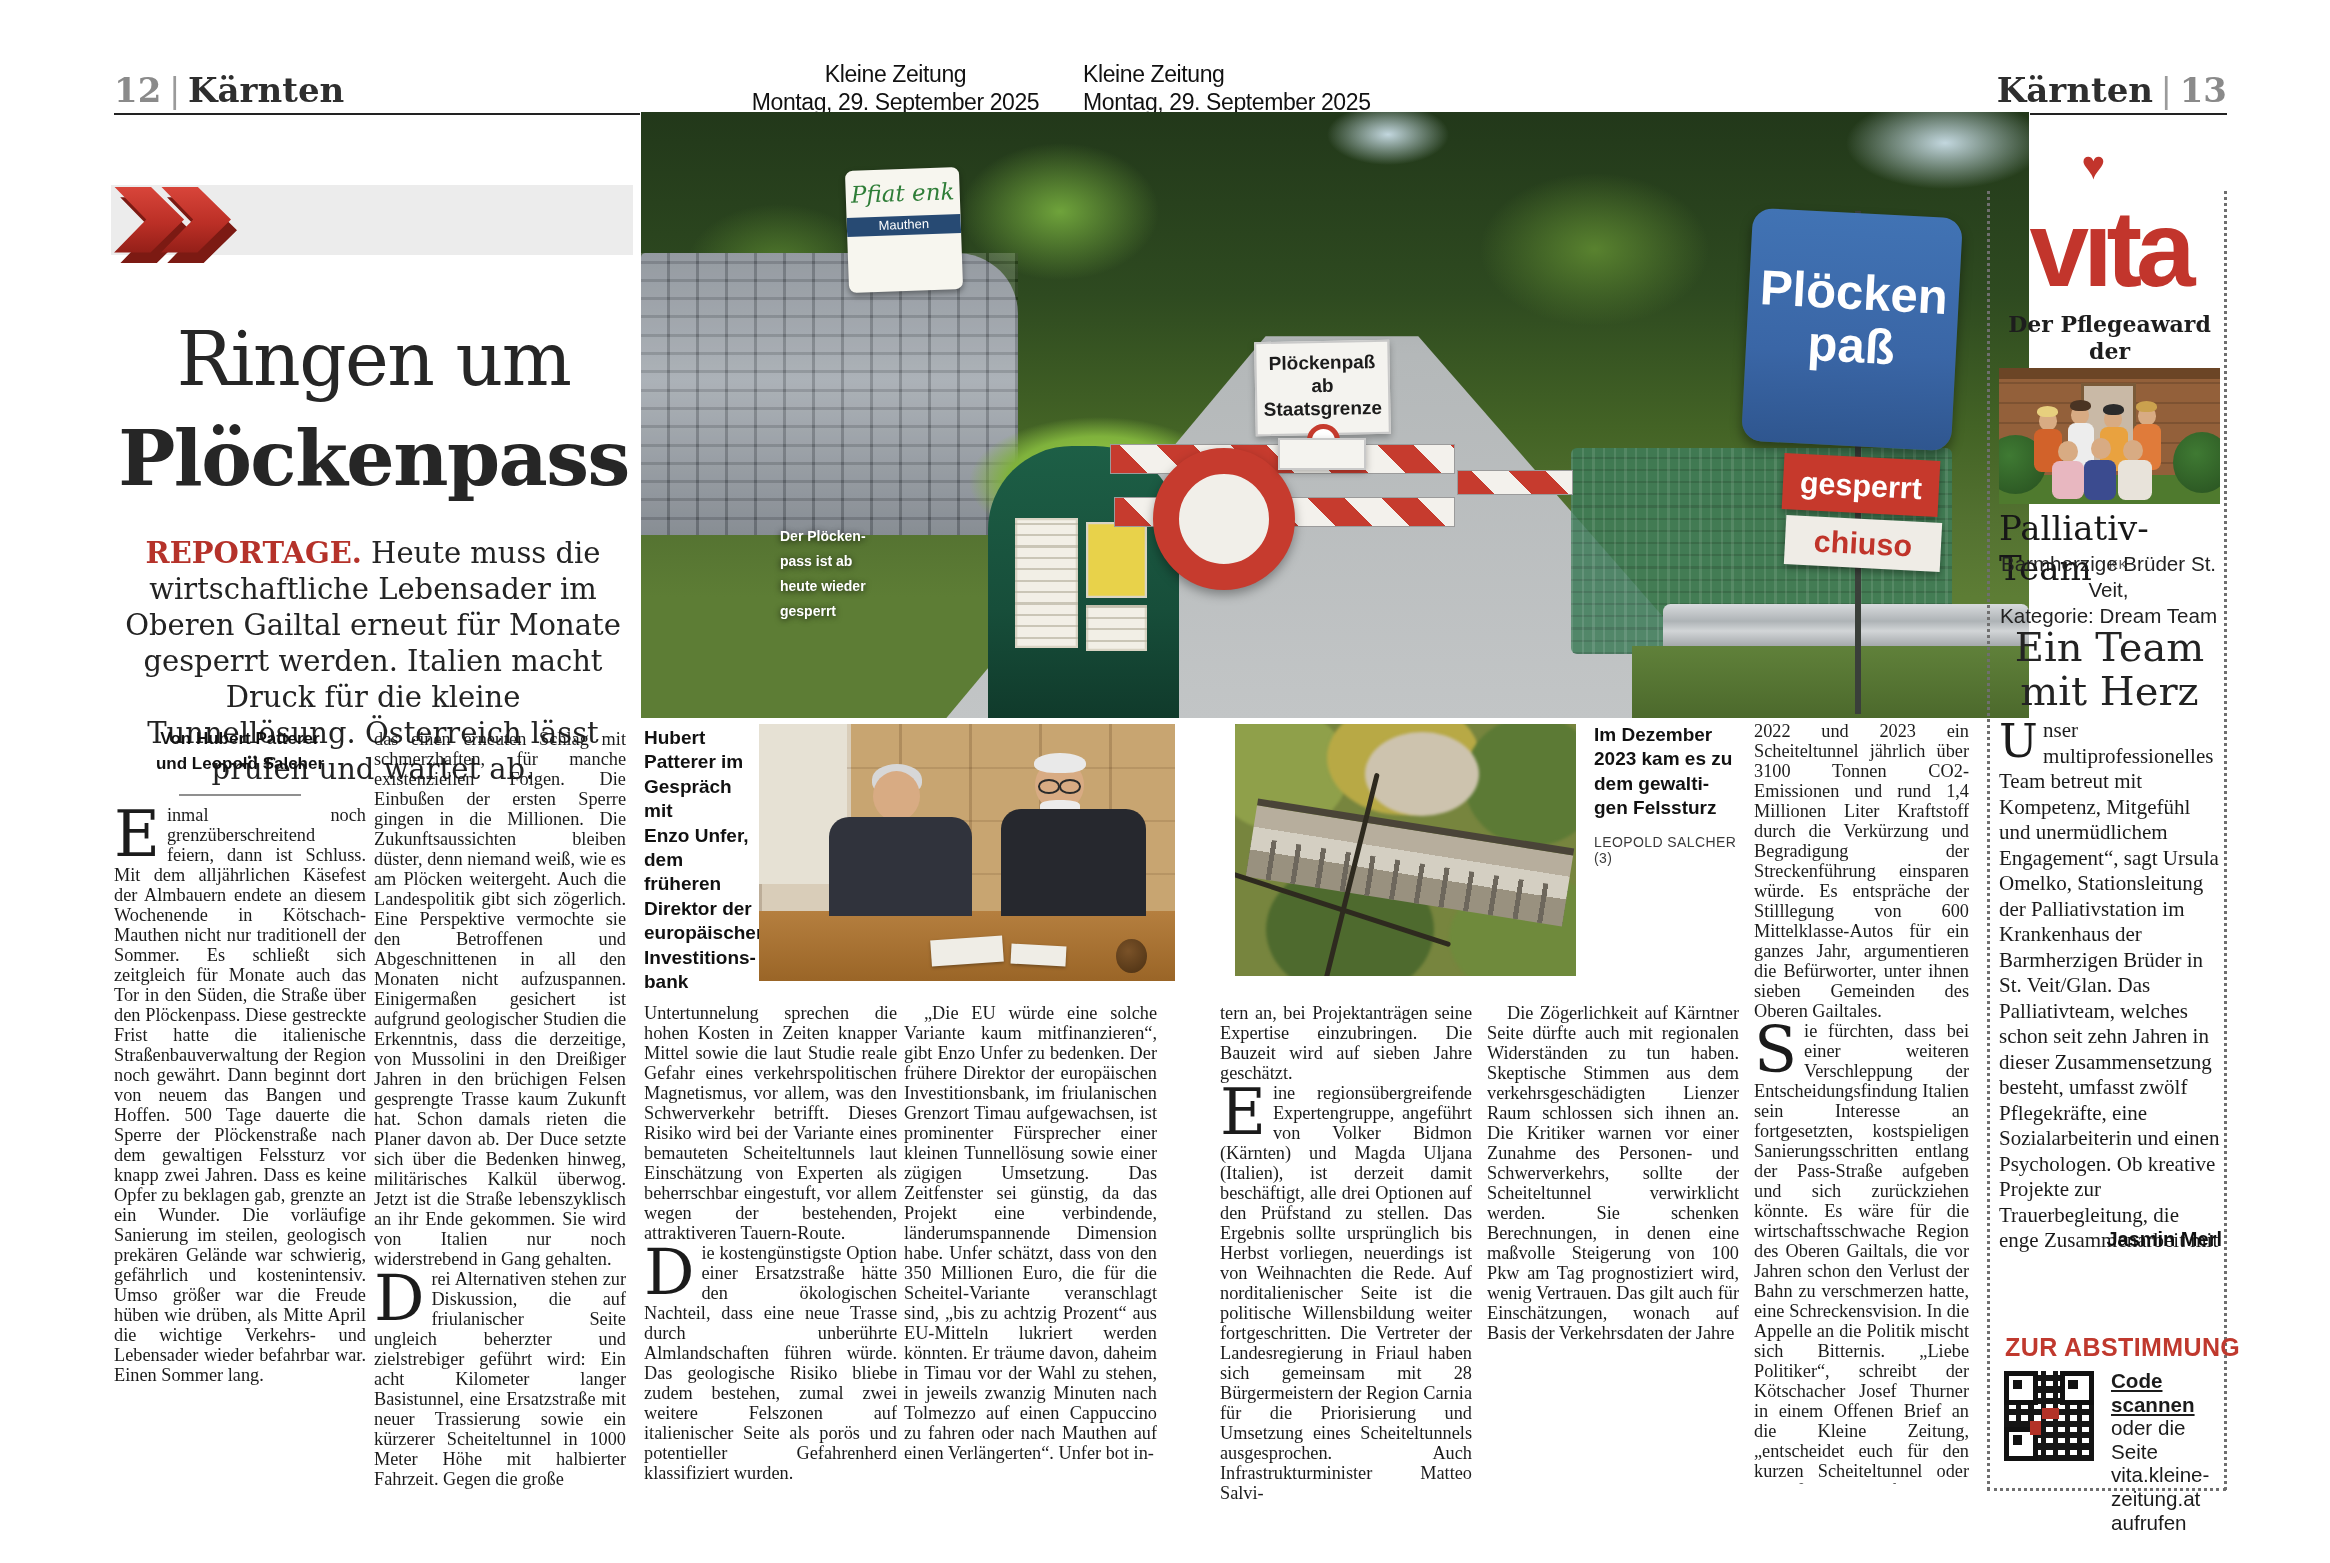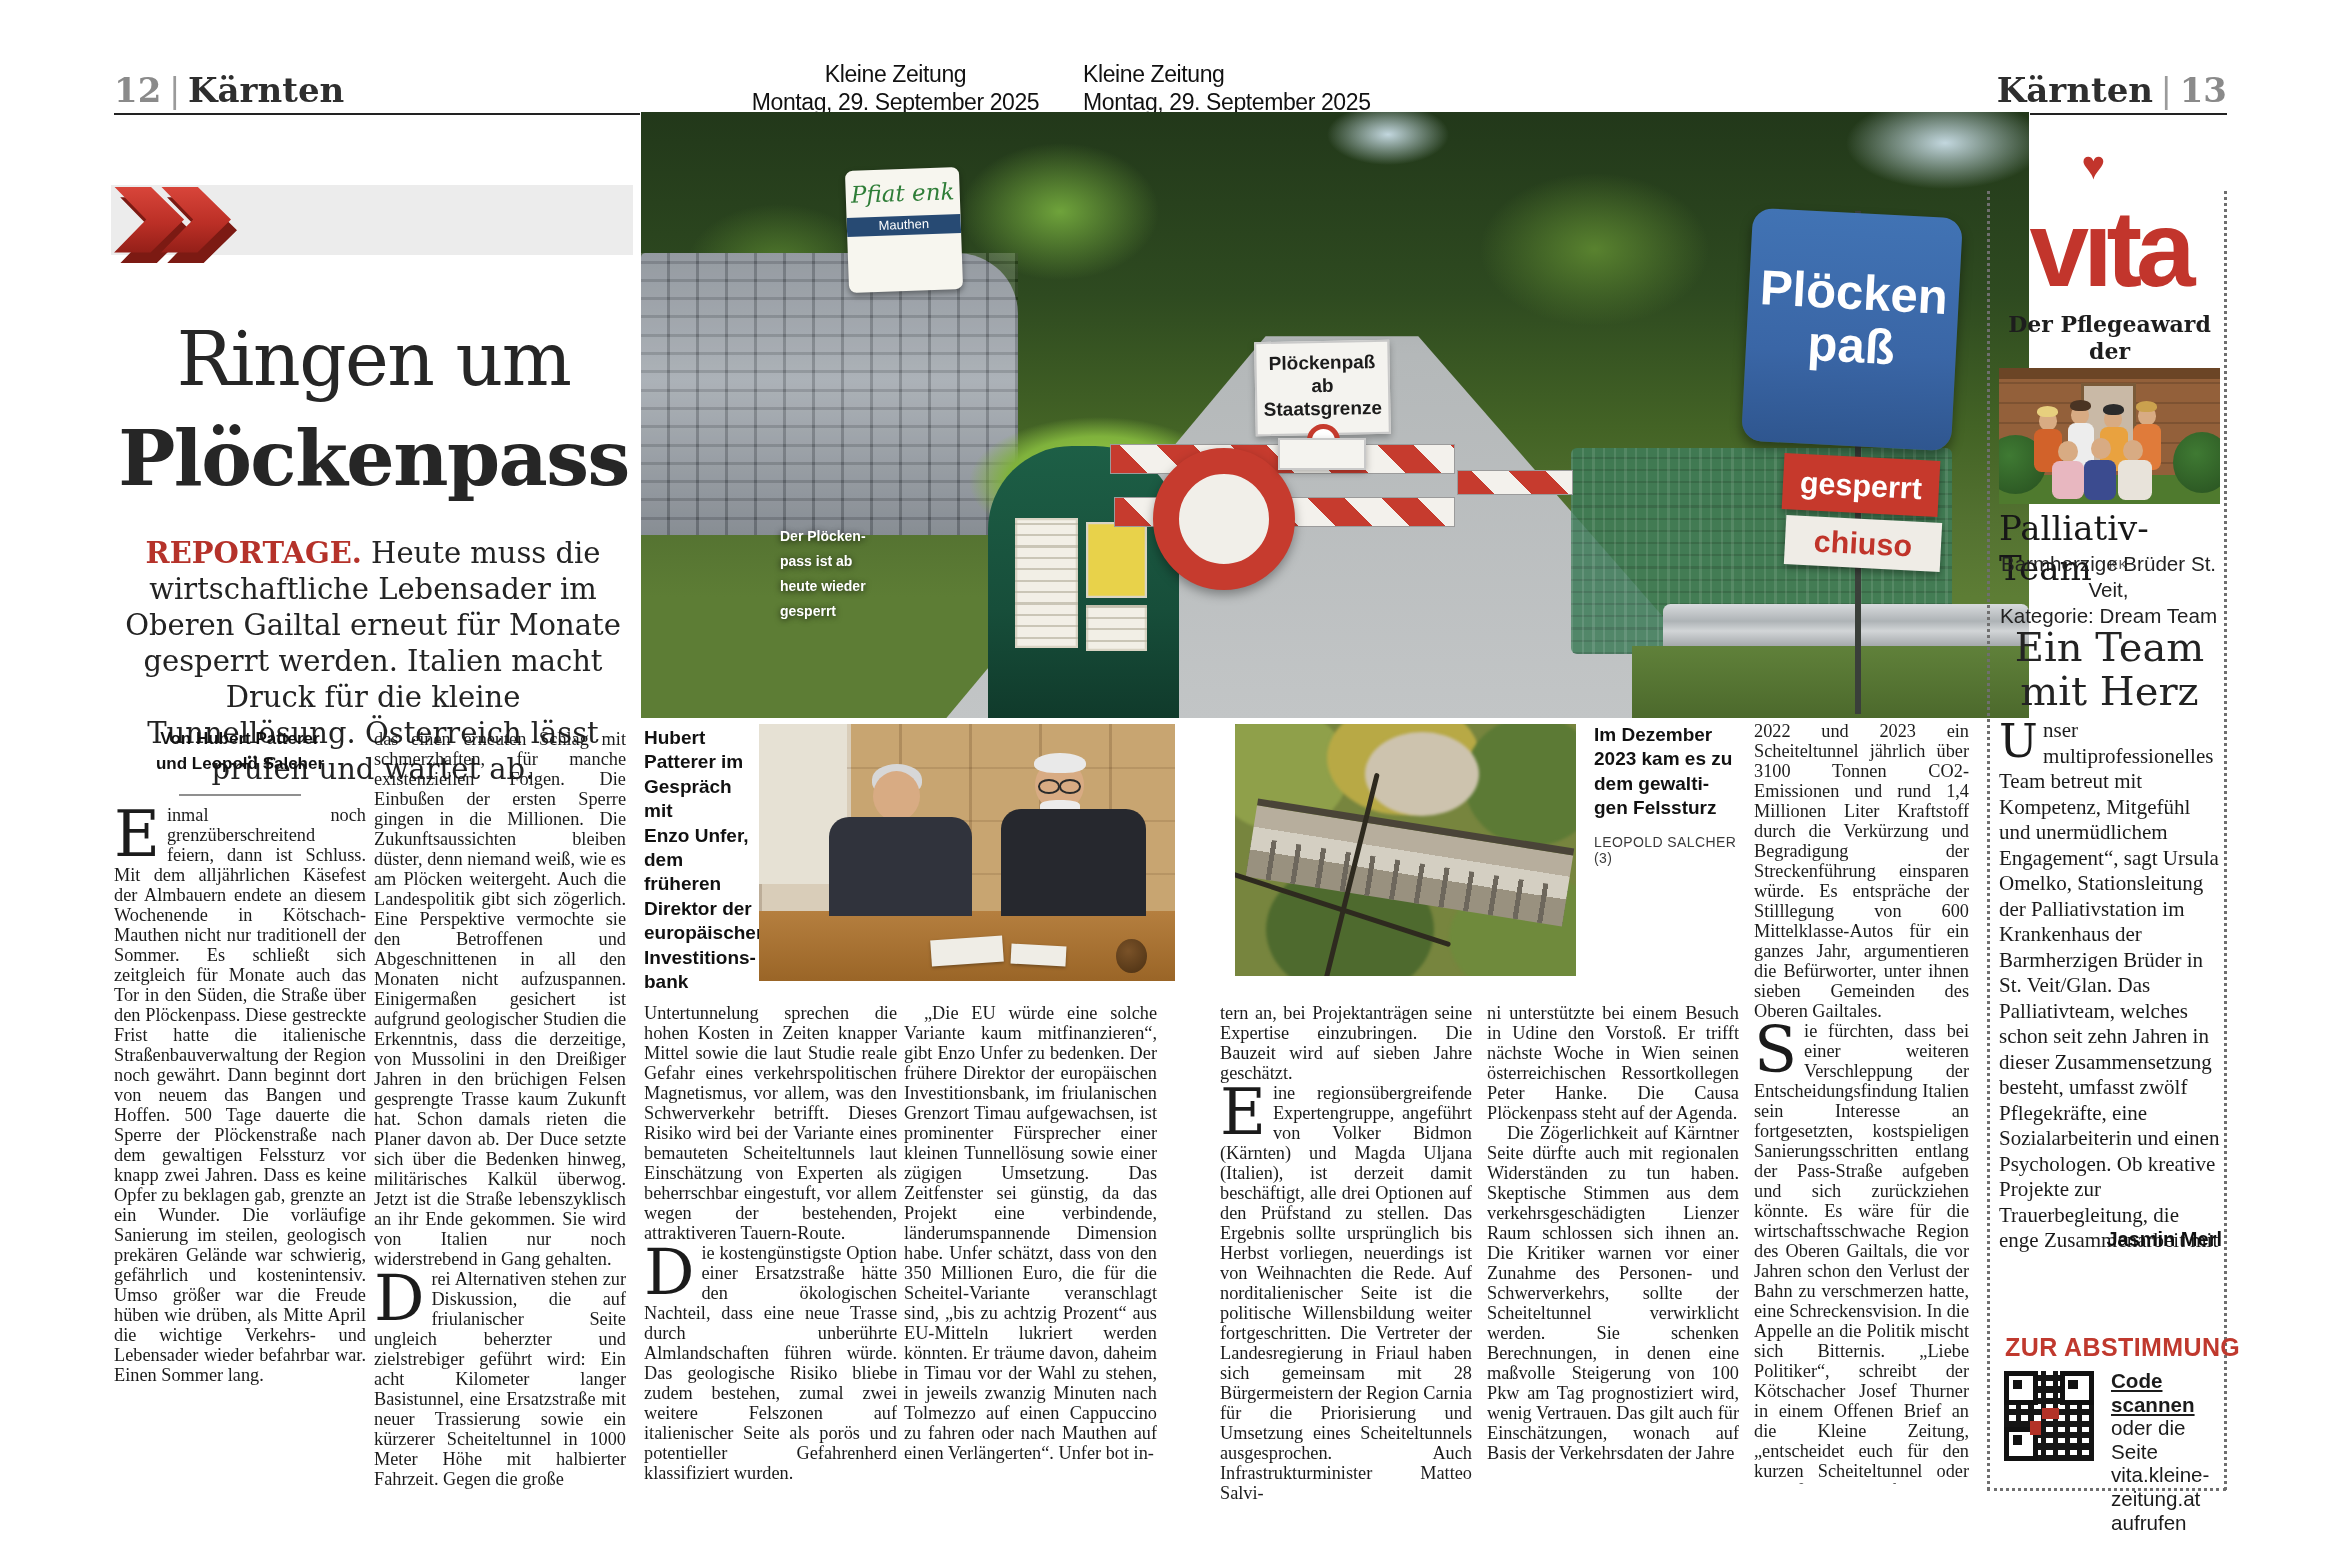--- a/index.html
+++ b/index.html
@@ -154,21 +154,20 @@
     <p class="para"><span class="dropcap">D</span>ie kostengünstigste Option einer Ersatzstraße hätte den ökologischen Nachteil, dass eine neue Trasse durch unberührte Almlandschaften führen würde. Das geologische Risiko bliebe zudem bestehen, zumal zwei weitere Felszonen auf italienischer Seite als porös und potentieller Gefahrenherd klassifiziert wurden.</p>
   </div>
 <div class="abs col" style="left:904px;top:1003px;width:253px;height:555px;">
     <p class="para ind">„Die EU würde eine solche Variante kaum mitfinanzieren“, gibt Enzo Unfer zu bedenken. Der frühere Direktor der europäischen Investitionsbank, im friulanischen Grenzort Timau aufgewachsen, ist prominenter Fürsprecher einer kleinen Tunnellösung sowie einer zügigen Umsetzung. Das Zeitfenster sei günstig, da das Projekt eine verbindende, länderumspannende Dimension habe. Unfer schätzt, dass von den 350 Millionen Euro, die für die Scheitel-Variante veranschlagt sind, „bis zu achtzig Prozent“ aus EU-Mitteln lukriert werden könnten. Er träume davon, daheim in Timau vor der Wahl zu stehen, in jeweils zwanzig Minuten nach Tolmezzo auf einen Cappuccino zu fahren oder nach Mauthen auf einen Verlängerten“. Unfer bot in-</p>
   </div>
 <div class="abs col" style="left:1220px;top:1003px;width:252px;height:496px;">
     <p class="para">tern an, bei Projektanträgen seine Expertise einzubringen. Die Bauzeit wird auf sieben Jahre geschätzt.</p>
     <p class="para"><span class="dropcap">E</span>ine regionsübergreifende Expertengruppe, angeführt von Volker Bidmon (Kärnten) und Magda Uljana (Italien), ist derzeit damit beschäftigt, alle drei Optionen auf den Prüfstand zu stellen. Das Ergebnis sollte ursprünglich bis Herbst vorliegen, neuerdings ist von Weihnachten die Rede. Auf norditalienischer Seite ist die politische Willensbildung weiter fortgeschritten. Die Vertreter der Landesregierung in Friaul haben sich gemeinsam mit 28 Bürgermeistern der Region Carnia für die Priorisierung und Umsetzung eines Scheiteltunnels ausgesprochen. Auch Infrastrukturminister Matteo Salvi-</p>
   </div>
 <div class="abs col" style="left:1487px;top:1003px;width:252px;height:496px;">
-    <p class="para">ni unterstützte bei einem Besuch in Udine den Vorstoß. Er trifft nächste Woche in Wien seinen österreichischen Ressortkollegen Peter Hanke. Die Causa Plöckenpass steht auf der Agenda.</p>
     <p class="para ind">Die Zögerlichkeit auf Kärntner Seite dürfte auch mit regionalen Widerständen zu tun haben. Skeptische Stimmen aus dem verkehrsgeschädigten Lienzer Raum schlossen sich ihnen an. Die Kritiker warnen vor einer Zunahme des Personen- und Schwerverkehrs, sollte der Scheiteltunnel verwirklicht werden. Sie schenken Berechnungen, in denen eine maßvolle Steigerung von 100 Pkw am Tag prognostiziert wird, wenig Vertrauen. Das gilt auch für Einschätzungen, wonach auf Basis der Verkehrsdaten der Jahre</p>
   </div>
 <div class="abs col" style="left:1754px;top:721px;width:215px;height:763px;">
     <p class="para">2022 und 2023 ein Scheiteltunnel jährlich über 3100 Tonnen CO2-Emissionen und rund 1,4 Millionen Liter Kraftstoff durch die Verkürzung und Begradigung der Streckenführung einsparen würde. Es entspräche der Stilllegung von 600 Mittelklasse-Autos für ein ganzes Jahr, argumentieren die Befürworter, unter ihnen sieben Gemeinden des Oberen Gailtales.</p>
     <p class="para"><span class="dropcap">S</span>ie fürchten, dass bei einer weiteren Verschleppung der Entscheidungsfindung Italien sein Interesse an fortgesetzten, kostspieligen Sanierungsschritten entlang der Pass-Straße aufgeben und sich zurückziehen könnte. Es wäre für die wirtschaftsschwache Region des Oberen Gailtals, die vor Jahren schon den Verlust der Bahn zu verschmerzen hatte, eine Schreckensvision. In die Appelle an die Politik mischt sich Bitternis. „Liebe Politiker“, schreibt der Kötschacher Josef Thurner in einem Offenen Brief an die Kleine Zeitung, „entscheidet euch für den kurzen Scheiteltunnel oder schließt den Pass für immer. Die Wirtschaft wird sich verlagern, und die Alten werden eine ruhige Natur weiterhin genießen können. Allerdings werden die Beerdigungen ohne Trauergäste stattfinden“.</p>
   </div>
 
 <div id="mainphoto" class="abs" style="left:641px;top:112px;width:1388px;height:606px;">
   <div class="abs skylight" style="left:1205px;top:-15.3px;width:198px;height:92px;"></div>
   <div class="abs skylight" style="left:686px;top:-7.6px;width:122px;height:61px;"></div>

